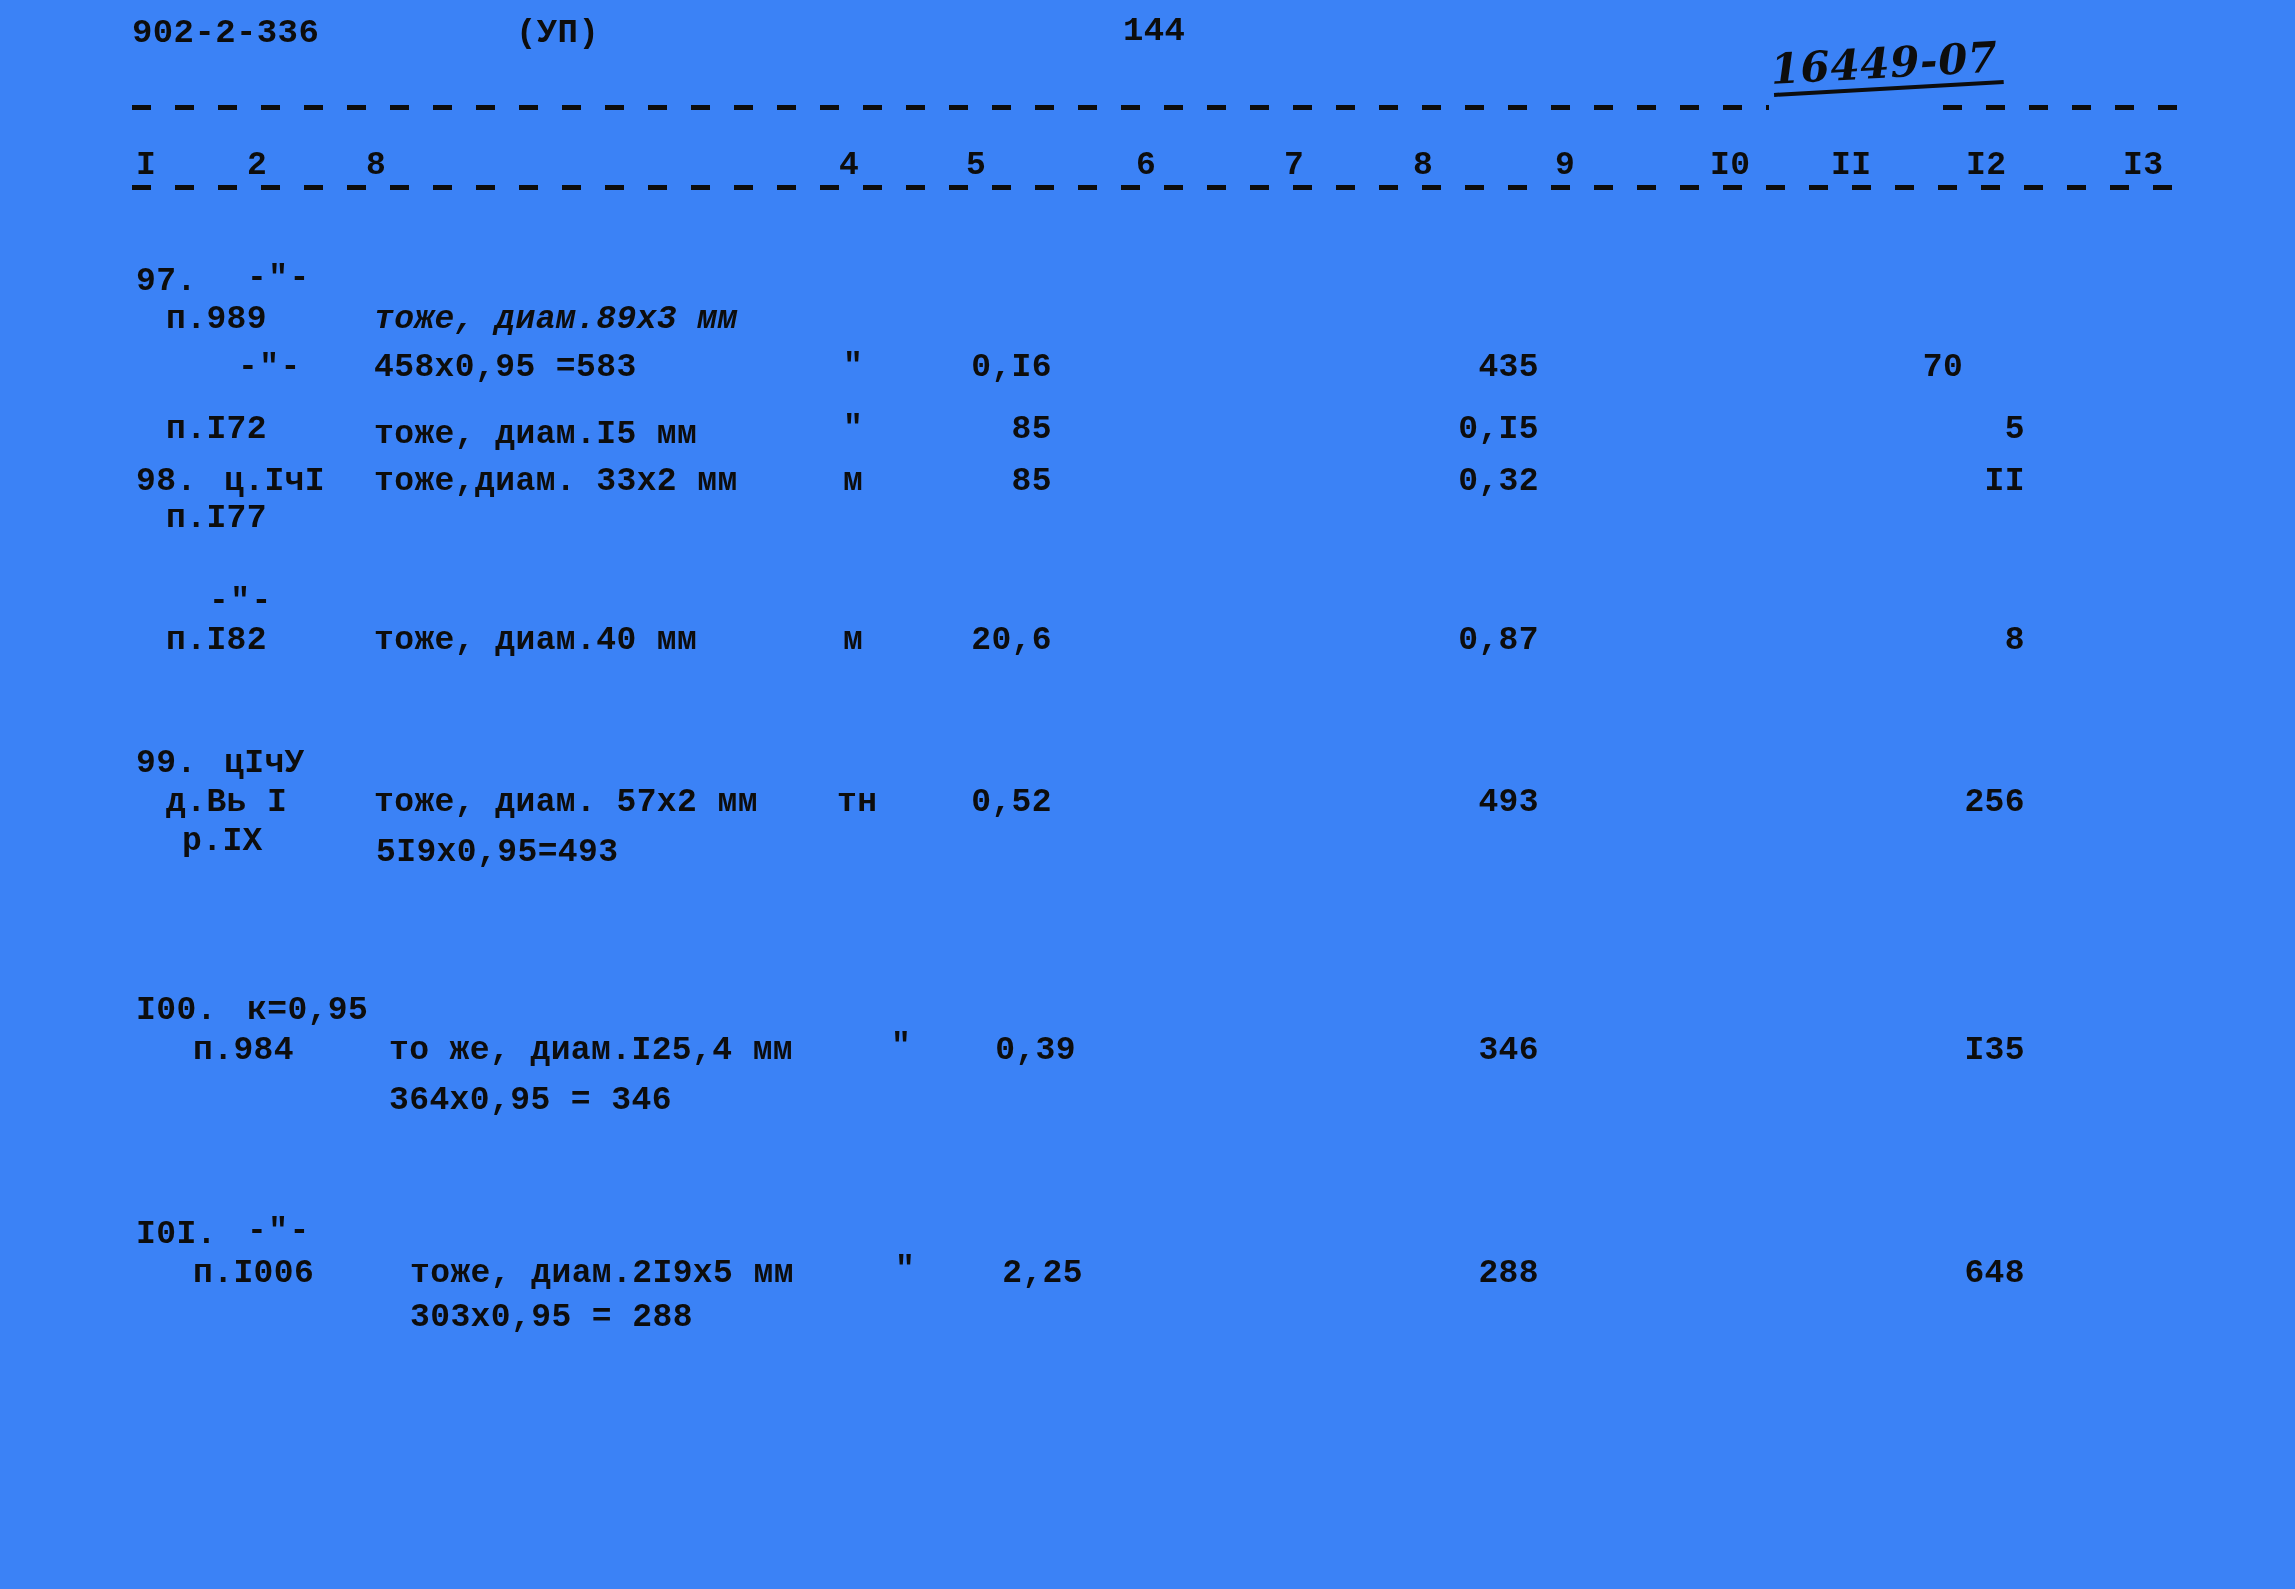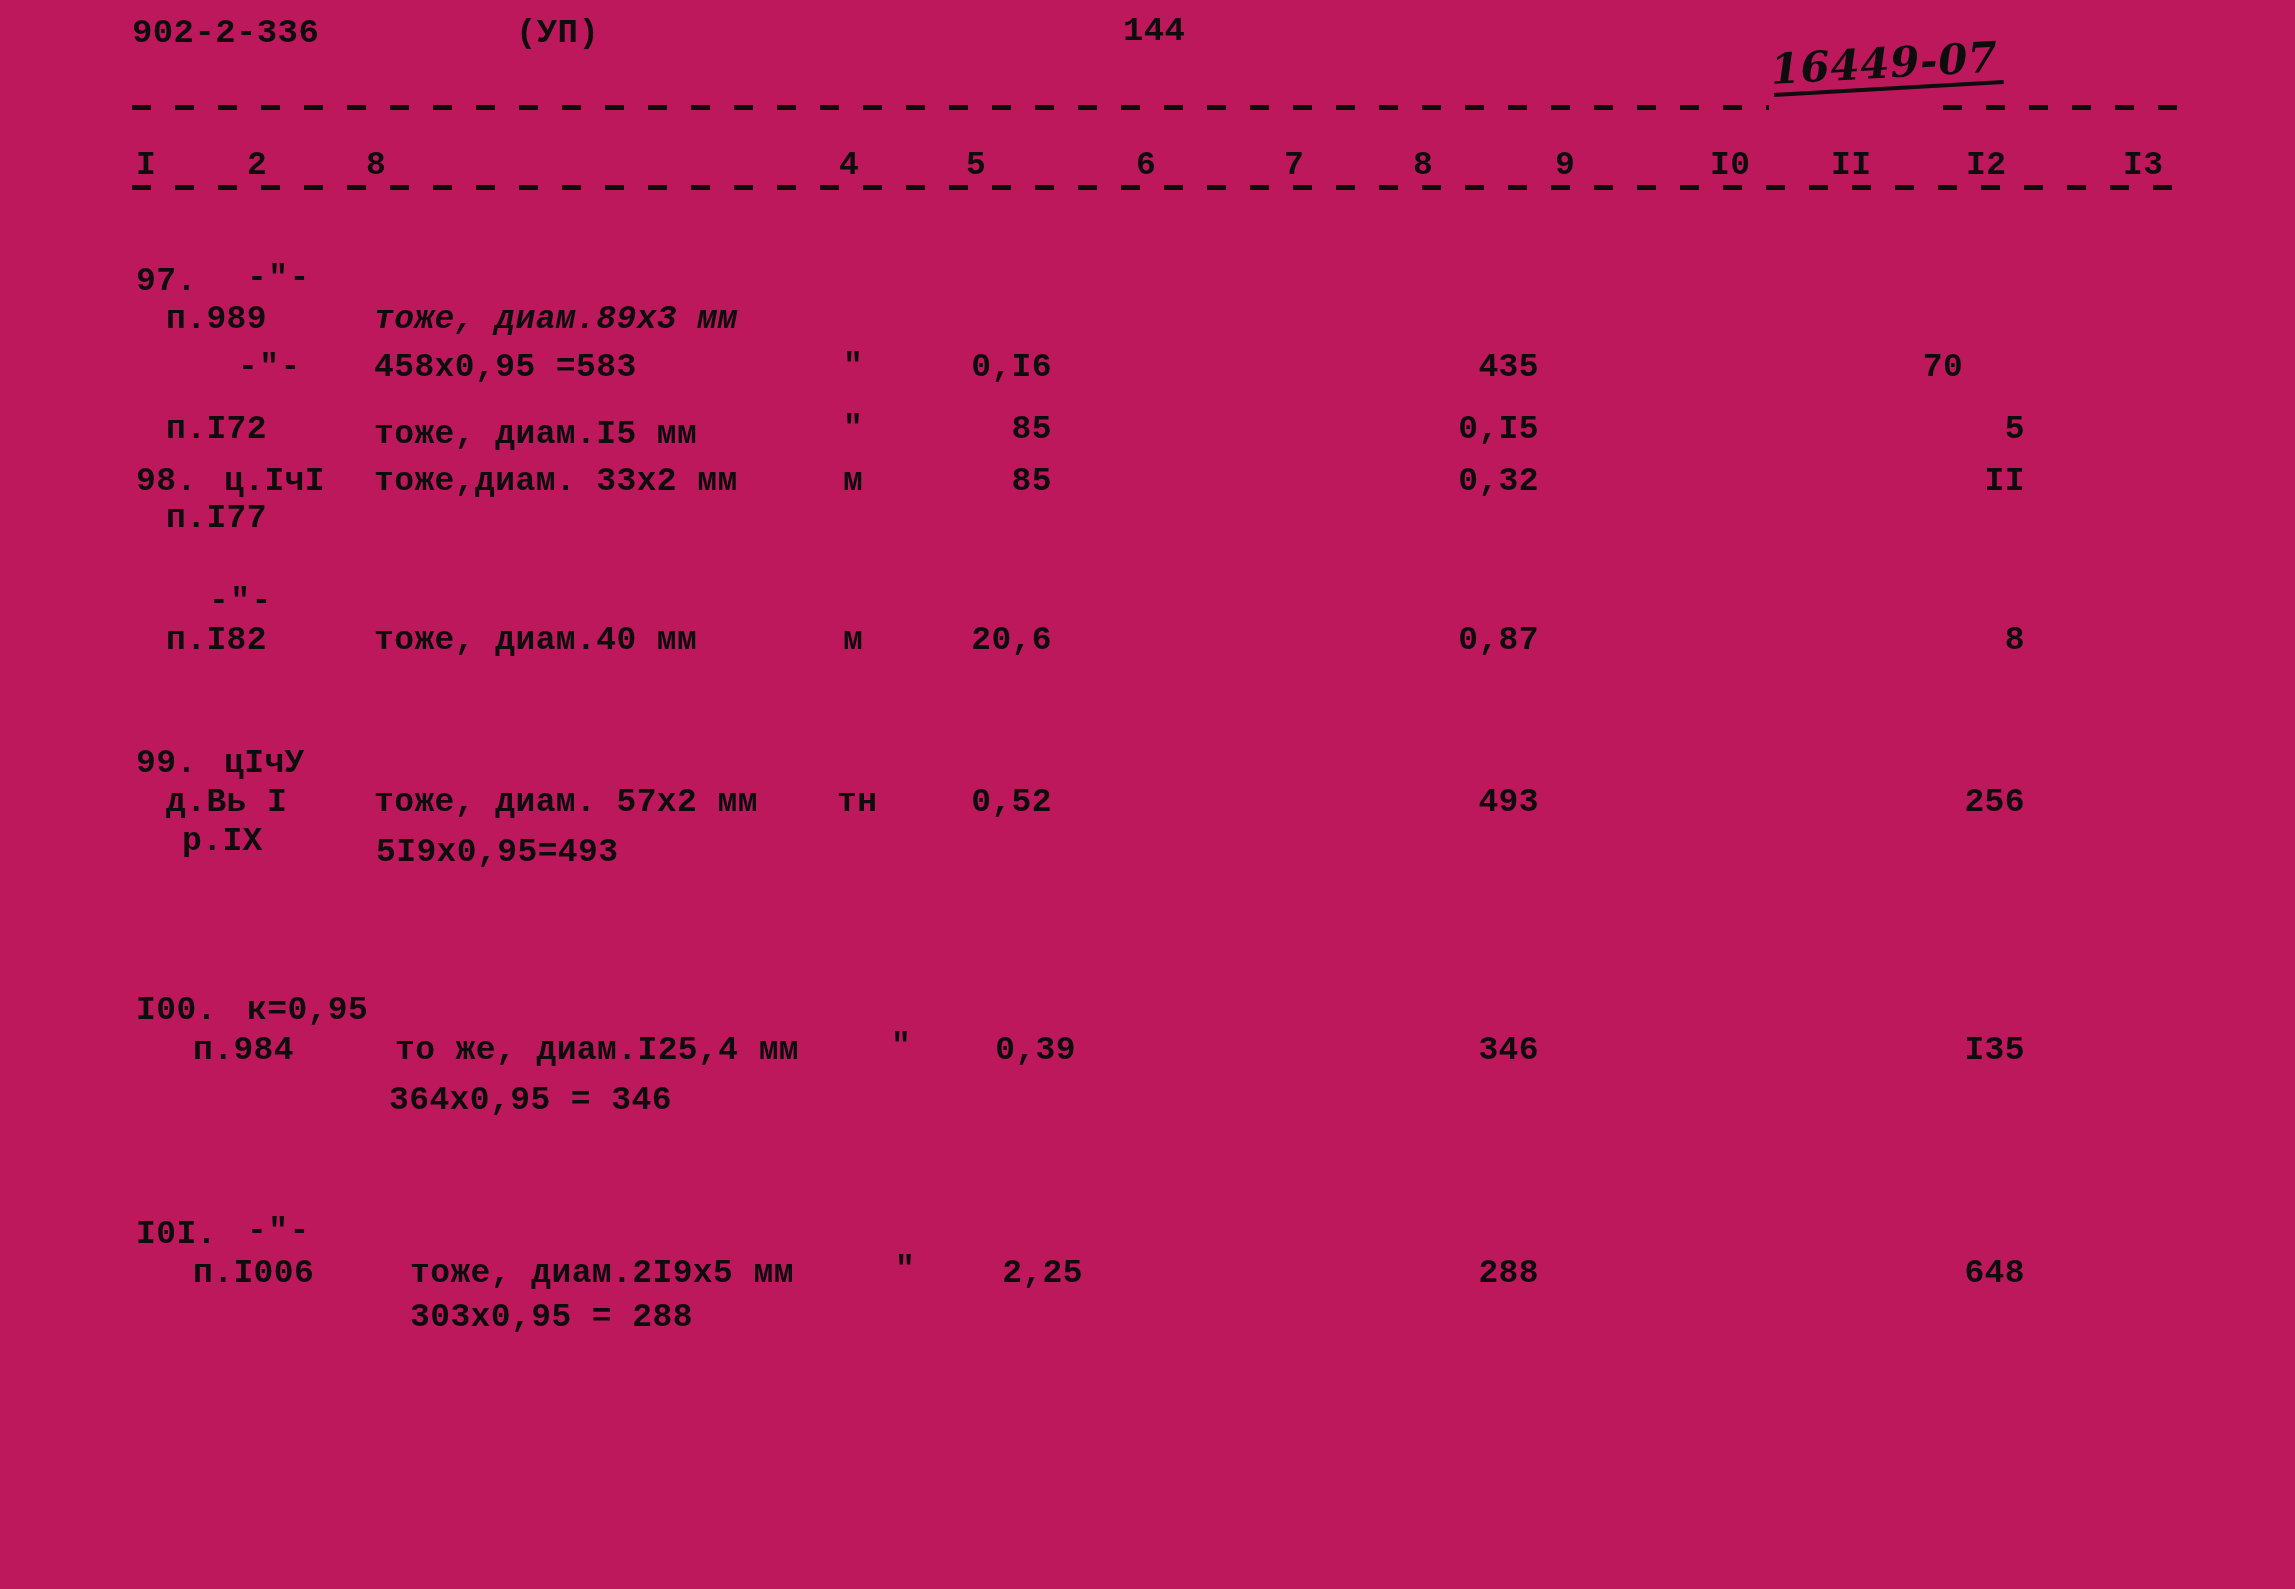--- a/index.html
+++ b/index.html
@@ -8,21 +8,21 @@
     background: #ffffff;
   }
   body {
     font-family: "Liberation Mono", "DejaVu Sans Mono", monospace;
     color: #0b0b0b;
   }
   #page {
     position: relative;
     width: 2295px;
     height: 1589px;
-    background: #be185d;
+    background: #3b82f6;
     overflow: hidden;
   }
   
   .t {
     position: absolute;
     white-space: pre;
     font-weight: 700;
     letter-spacing: 0.4px;
     line-height: 1;
     color: #0d0d0d;
@@ -147,21 +147,21 @@
   <div class="t sz-md" style="left:374px; top:786px;">тоже, диам. 57х2 мм</div>
   <div class="t sz-md" style="left:353px; top:836px;margin-left:23px;">5I9х0,95=493</div>
   <div class="t sz-md" style="left:837px; top:786px;">тн</div>
   <div class="t sz-md num" style="left:888px; top:786px; width:164px;">0,52</div>
   <div class="t sz-md num" style="left:1375px; top:786px; width:164px;">493</div>
   <div class="t sz-md num" style="left:1861px; top:786px; width:164px;">256</div>
 
   <div class="t sz-md" style="left:136px; top:994px;">I00.</div>
   <div class="t sz-md" style="left:247px; top:994px;">к=0,95</div>
   <div class="t sz-md" style="left:193px; top:1034px;">п.984</div>
-  <div class="t sz-md" style="left:389px; top:1034px;margin-left:6px;">то же, диам.I25,4 мм</div>
+  <div class="t sz-md" style="left:389px; top:1034px;">то же, диам.I25,4 мм</div>
   <div class="t sz-md" style="left:389px; top:1084px;">364х0,95 = 346</div>
   <div class="t sz-md" style="left:891px; top:1030px;">"</div>
   <div class="t sz-md num" style="left:912px; top:1034px; width:164px;">0,39</div>
   <div class="t sz-md num" style="left:1375px; top:1034px; width:164px;">346</div>
   <div class="t sz-md num" style="left:1861px; top:1034px; width:164px;">I35</div>
 
   <div class="t sz-md" style="left:136px; top:1218px;">I0I.</div>
   <div class="t sz-md ditto" style="left:247px; top:1215px;">-"-</div>
   <div class="t sz-md" style="left:193px; top:1257px;">п.I006</div>
   <div class="t sz-md" style="left:410px; top:1257px;">тоже, диам.2I9х5 мм</div>

